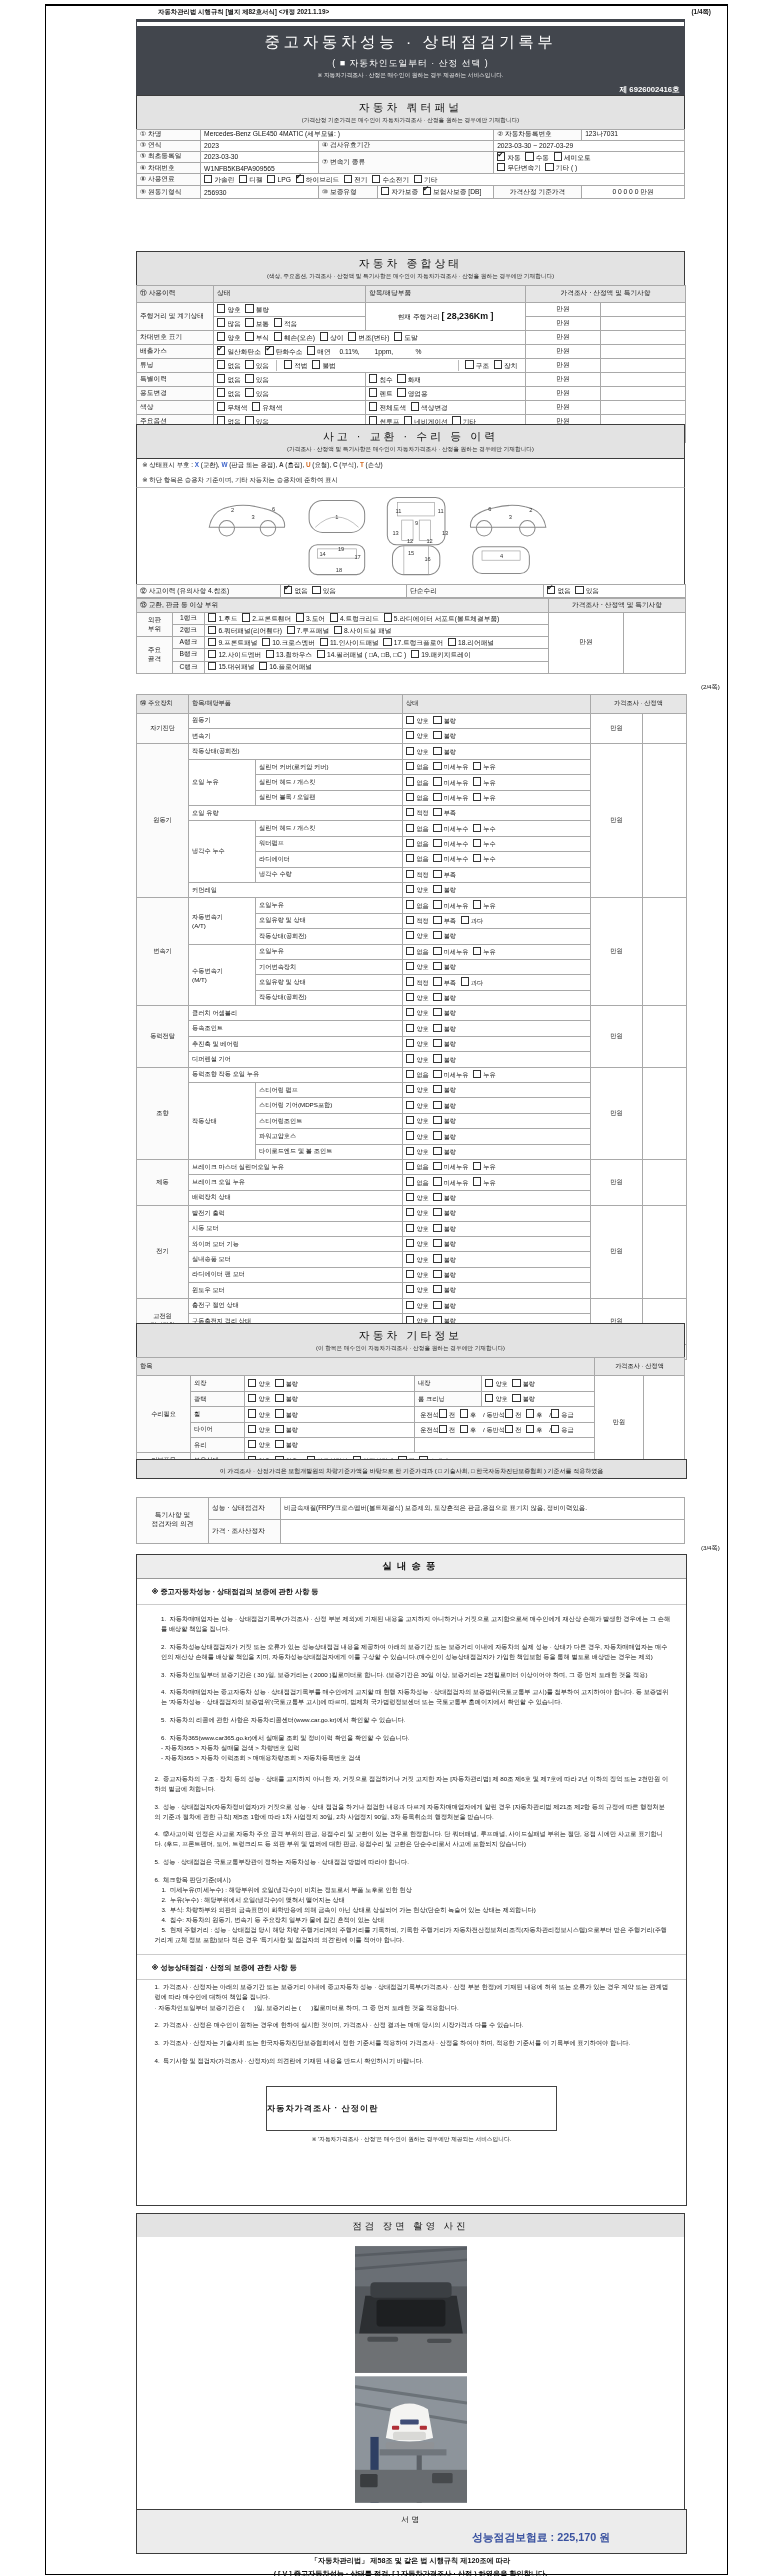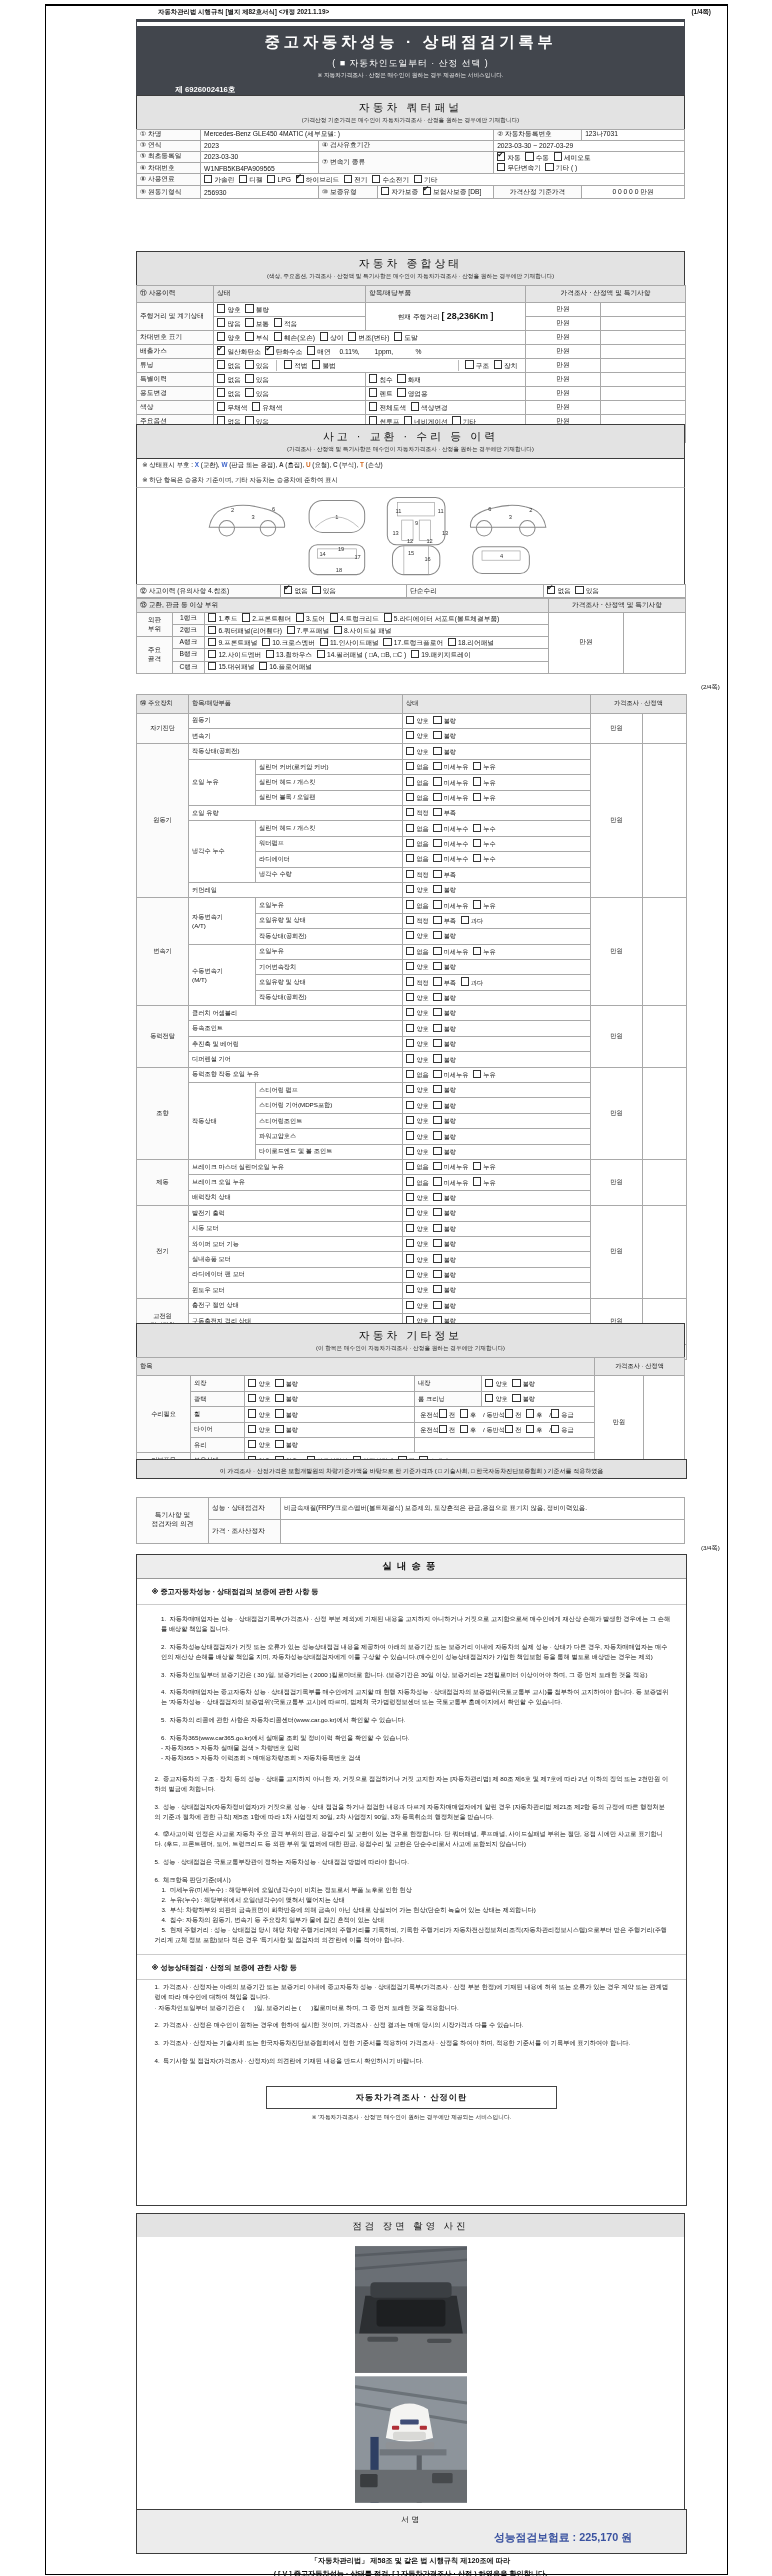--- a/index.html
+++ b/index.html
@@ -4,24 +4,24 @@
 <style>
   html,body{margin:0;padding:0;width:773px;height:2576px;background:#fff;overflow:hidden;
     font-family:"Liberation Sans","DejaVu Sans",sans-serif;color:#111;}
   .sheet{position:absolute;left:45px;top:4.1px;width:681px;height:2568px;border:1px solid #000;border-top:2.1px solid #000;background:#fff;}
   .sec{position:absolute;left:90px;width:549px;}
   .meta{position:absolute;top:2.1px;left:112px;width:553px;display:flex;justify-content:space-between;font-size:6.4px;font-weight:600;}
   .pmark{position:absolute;right:7.2px;font-size:6.2px;}
   
   .band{background:#42464d;color:#fff;text-align:center;padding-bottom:4.1px;}
   .band-strip{height:4.1px;background:#fff;margin:3.1px 1px 6.2px;}
-  .band-title{font-size:15.5px;font-weight:700;letter-spacing:3.6px;}
+  .band-title{font-size:15.5px;font-weight:400;letter-spacing:3.6px;}
   .band-sub{font-size:8.8px;margin-top:4.1px;letter-spacing:1px;}
   .band-note{font-size:5.7px;margin-top:2.6px;color:#eee;}
-  .band-doc{text-align:left;font-size:7.7px;font-weight:700;padding:5.2px 5.2px 0;margin-left:34px;}
+  .band-doc{text-align:right;font-size:7.7px;font-weight:700;padding:5.2px 5.2px 0;margin-left:34px;}
   
   .sect-head{background:#e3e3e3;border:1px solid #3c3c3c;border-bottom:0;text-align:center;padding:4.6px 0 3.6px;}
   .sect-title{font-size:10.8px;letter-spacing:3.1px;}
   .sect-note{font-size:5.7px;margin-top:2.6px;color:#222;}
   table.tbl{border-collapse:collapse;width:100%;table-layout:fixed;border:1px solid #3c3c3c;background:#fff;}
   .tbl td{border:0.5px solid #a9a9a9;padding:0.5px 3.1px;font-size:6.7px;vertical-align:middle;overflow:hidden;}
   .chead td{background:#e6e6e6;padding:2.1px 3.1px;}
   .lbl{background:#fbfbfb;}
   .ctr{text-align:center;}
   .price,.note{text-align:center;}
@@ -50,29 +50,29 @@
   .final-label{font-size:9.8px;font-weight:700;letter-spacing:1.5px;}
   .final-amount{display:inline-block;border:0.5px solid #777;background:#fff;padding:1px 9.3px;margin-left:10.3px;font-size:8.8px;letter-spacing:1.5px;}
   .final-note{font-size:6px;margin-top:3.1px;}
   
   .nbox{border:1px solid #3c3c3c;background:#fff;overflow:hidden;}
   .ntitle{background:#ededed;border-bottom:0.5px solid #999;text-align:center;font-size:9.3px;letter-spacing:5.2px;padding:5.2px 0;font-weight:600;}
   .nhead{font-size:7.2px;font-weight:700;padding:7.7px 14.4px 6.7px;border-bottom:0.5px solid #ccc;}
   .nlist{padding:9.3px 15.5px 1px 24px;}
   .nlist.outer{padding-left:17.5px;padding-top:2.1px;}
   .nitem{font-size:6.2px;line-height:1.62;margin-bottom:7.7px;white-space:pre-wrap;}
-  .vbox{width:289px;margin:11.3px auto 5.2px;border:1px solid #444;text-align:center;font-size:8.2px;font-weight:700;padding:5px 0;letter-spacing:1px;}
+  .vbox{width:289px;margin:11.3px auto 5.2px;border:1px solid #444;font-size:8.2px;font-weight:700;padding:16px 0;letter-spacing:1px;}
   .vnote{text-align:center;font-size:5.7px;margin-bottom:7.2px;}
   
   .pwrap{border:1px solid #3c3c3c;border-top:0;background:#fff;text-align:center;padding:8.2px 0 5.2px;}
   .photo{display:block;margin:0 auto 3.1px;}
   
   .sign{background:#ececec;border:1px solid #3c3c3c;position:relative;height:43px;}
   .sign-label{text-align:center;font-size:7.7px;padding-top:5.2px;letter-spacing:2.6px;}
-  .sign-fee{position:absolute;right:54px;top:20.6px;font-size:10.8px;font-weight:700;}
+  .sign-fee{position:absolute;right:76px;top:20.6px;font-size:10.8px;font-weight:700;}
   .footer{text-align:center;font-size:7.2px;line-height:1.75;font-weight:600;}
 </style>
 </head>
 <body>
 
 <div class="sheet">
 
   <div class="meta">
     <span>자동차관리법 시행규칙 [별지 제82호서식] &lt;개정 2021.1.19&gt;</span>
     <span>(1/4쪽)</span>

